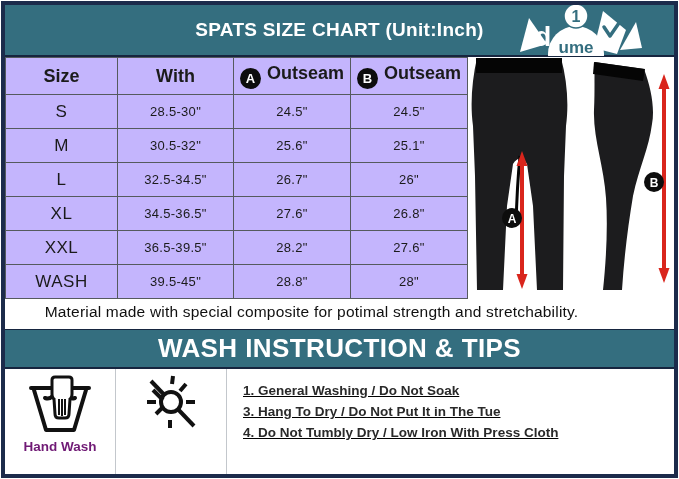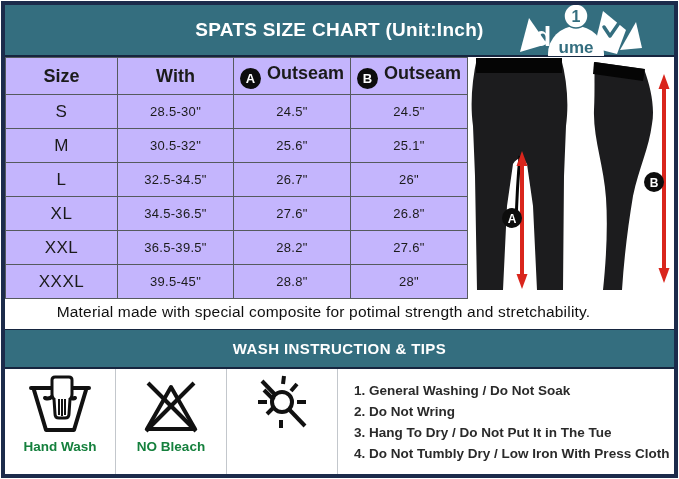--- a/index.html
+++ b/index.html
@@ -37,48 +37,48 @@
     display:inline-block;width:21px;height:21px;border-radius:50%;background:#0d0d0d;
     color:#ffffff;font-size:13px;font-weight:bold;line-height:21px;text-align:center;
     margin-right:6px;vertical-align:-4px;
   }
 
   
   .diagram{position:absolute;left:467px;top:56px;width:207px;height:240px;}
 
   
   .material{
-    position:absolute;left:12px;top:294px;width:623px;height:35px;
+    position:absolute;left:0;top:294px;width:623px;height:35px;
     display:flex;align-items:center;justify-content:center;
     font-size:15.5px;font-weight:500;color:#101010;letter-spacing:.2px;
   }
 
   
   .washbar{
     position:absolute;left:5px;top:329px;width:669px;height:40px;
     background:#346e7f;border-top:1px solid #16253f;border-bottom:2px solid #16253f;
     box-sizing:border-box;display:flex;align-items:center;justify-content:center;
-    color:#ffffff;font-size:15px;font-weight:bold;letter-spacing:.4px;
+    color:#ffffff;font-size:26px;font-weight:bold;letter-spacing:.4px;
   }
 
   
   .bottom{
     position:absolute;left:5px;top:369px;width:669px;height:105px;display:flex;
   }
   .care-cell{
     width:111px;flex:0 0 111px;border-right:1px solid #c3c7cc;box-sizing:border-box;
     display:flex;flex-direction:column;align-items:center;padding-top:5px;
   }
   .care-cell svg{display:block;}
   .care-label{
-    font-size:13.5px;font-weight:bold;color:#15803d;text-align:center;
+    font-size:13.5px;font-weight:bold;color:#701a75;text-align:center;
     line-height:15px;margin-top:3px;
   }
   .tips{
-    flex:1;padding:11px 6px 8px 16px;box-sizing:border-box;
+    flex:1;padding:11px 6px 8px 16px;box-sizing:border-box;text-decoration:underline;
   }
   .tip-line{
     font-size:13.5px;font-weight:bold;color:#2a2a2a;line-height:21px;white-space:nowrap;
   }
   .ink{stroke:#111111;fill:none;stroke-width:4;stroke-linecap:round;stroke-linejoin:round;}
 </style>
 </head>
 <body>
 
 <div class="stage">
@@ -138,21 +138,21 @@
       <td>27.6"</td>
       <td>26.8"</td>
     </tr>
     <tr>
       <td class="size-label">XXL</td>
       <td>36.5-39.5"</td>
       <td>28.2"</td>
       <td>27.6"</td>
     </tr>
     <tr>
-      <td class="size-label">XXXL</td>
+      <td class="size-label">WASH</td>
       <td>39.5-45"</td>
       <td>28.8"</td>
       <td>28"</td>
     </tr>
   </tbody>
     </table>
 
   <svg class="diagram" viewBox="0 0 207 240">
 
     <path d="M10,2 H94 C100,24 102,48 99,70 L97,120 L96,234 H70 L66,150 L60,108 Q53,97 46,108 L40,150 L36,234 H10 L8,120 L6,70 C3,48 5,24 10,2 Z" fill="#1c1c1e"></path>
@@ -191,39 +191,30 @@
       <svg width="64" height="62" viewBox="0 0 64 62">
         <path class="ink" d="M3,14 H25 C29,20 23,26 17,24"></path>
         <path class="ink" d="M61,14 H39 C35,20 41,26 47,24"></path>
         <path class="ink" d="M6,16 L18,56 H46 L58,16" stroke-width="4.2"></path>
         <path d="M24,6 Q24,3 27,3 H41 Q44,3 44,6 V20 Q44,24 42,25 L41,40 Q41,44 37,44 H31 Q27,44 27,40 L26,25 Q24,24 24,20 Z" fill="#ffffff" stroke="#111111" stroke-width="3"></path>
         <path d="M31,25 V41 M34,25 V42 M37,25 V41" stroke="#111111" stroke-width="2" fill="none"></path>
       </svg>
       <div class="care-label">Hand Wash</div>
     </div>
 
-    <div class="care-cell">
-      <svg width="64" height="62" viewBox="0 0 64 62">
-        <path class="ink" d="M32,13 L56,55 H8 Z" stroke-linejoin="miter"></path>
-        <line x1="9" y1="9" x2="57" y2="57" stroke="#111111" stroke-width="4"></line>
-        <line x1="55" y1="9" x2="7" y2="57" stroke="#111111" stroke-width="4"></line>
-      </svg>
-      <div class="care-label">NO Bleach</div>
-    </div>
 
     <div class="care-cell">
       <svg width="64" height="56" viewBox="0 0 64 56">
         <line x1="12" y1="7" x2="55" y2="52" stroke="#111111" stroke-width="4"></line>
         <circle cx="32" cy="28" r="10" stroke="#111111" stroke-width="4" fill="#ffffff"></circle>
         <line x1="14" y1="16" x2="24" y2="26" stroke="#111111" stroke-width="4"></line>
         <path d="M34,2 L33,10 M47,10 L41,17 M47,28 H56 M8,28 H17 M31,46 V54 M17,40 L23,34" stroke="#111111" stroke-width="4" fill="none"></path>
       </svg>
     </div>
 
     <div class="tips">
       <div class="tip-line">1. General Washing / Do Not Soak</div>
-      <div class="tip-line">2. Do Not Wring</div>
       <div class="tip-line">3. Hang To Dry / Do Not Put It in The Tue</div>
       <div class="tip-line">4. Do Not Tumbly Dry / Low Iron With Press Cloth</div>
     </div>
 
   </div>
 </div>
 
 </body></html>

